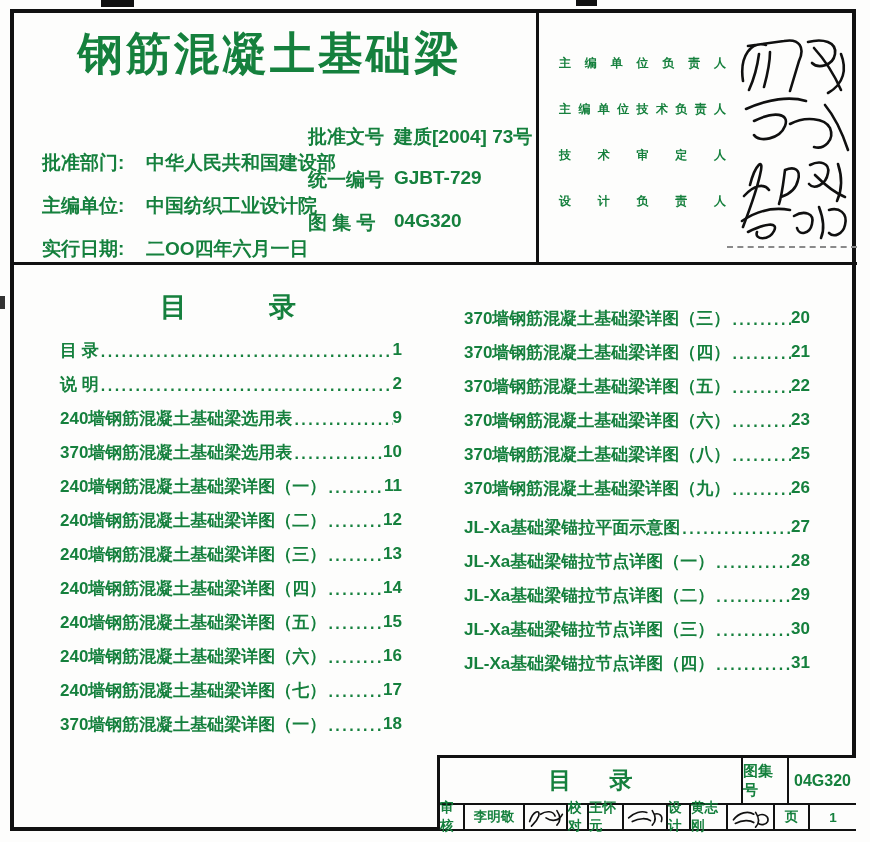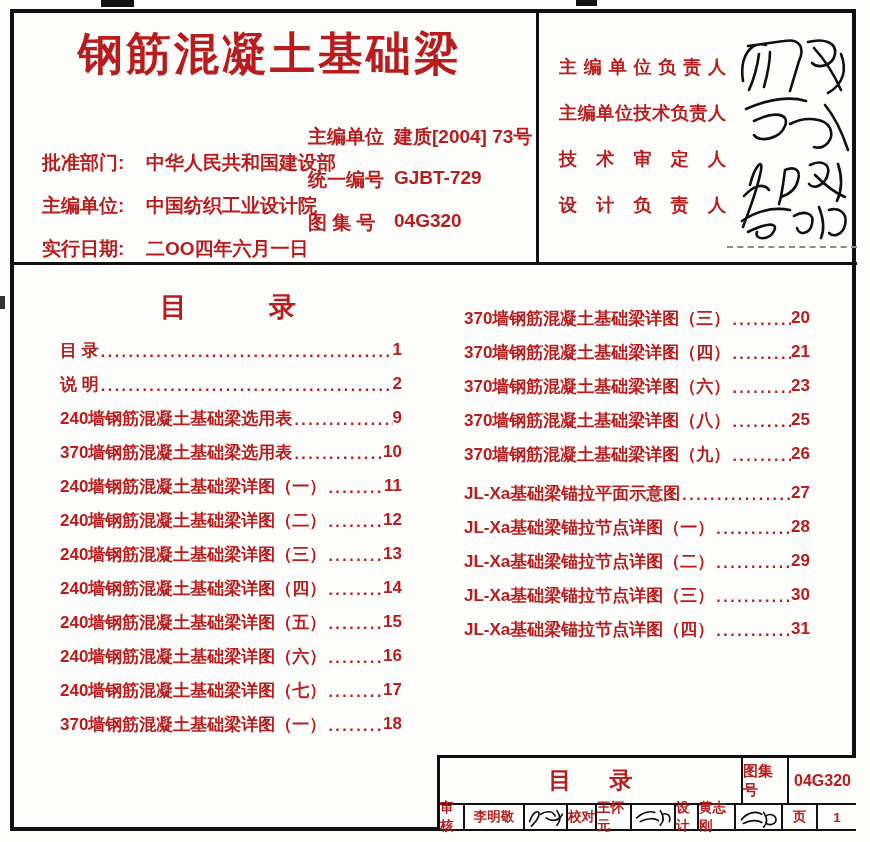--- a/index.html
+++ b/index.html
@@ -1,37 +1,37 @@
 <!DOCTYPE html>
 <html><head>
 <meta charset="utf-8">
 <style>
   html,body{margin:0;padding:0;background:#e8e8e8;}
   #page{
     position:relative;width:870px;height:842px;background:#fdfdfc;
-    font-family:"Liberation Sans","DejaVu Sans",sans-serif;color:#b91c1c;
+    font-family:"Liberation Sans","DejaVu Sans",sans-serif;color:#15803d;
     overflow:hidden;margin:0 auto;
   }
   .abs{position:absolute;}
   
   #frame{left:10px;top:9px;width:838px;height:814px;border:4px solid #111;}
   #hdr-divider{left:13px;top:262px;width:844px;height:3px;background:#111;}
   #hdr-vdivider{left:536px;top:13px;width:3px;height:250px;background:#111;}
   
   .blob{background:#111;}
   
   #doc-title{left:30px;top:28px;width:480px;text-align:center;
     font-size:45px;font-weight:700;letter-spacing:3px;line-height:1.15;}
   
   .meta-row{left:42px;width:500px;height:26px;font-size:19px;font-weight:700;white-space:nowrap;}
   .meta-row .lab{display:inline-block;width:104px;margin-top:26px;}
   .meta-row .lab2{position:absolute;left:266px;}
   .meta-row .val2{position:absolute;left:352px;}
   
-  .resp{left:559px;width:167px;height:24px;font-size:18px;font-weight:700;
+  .resp{left:559px;width:167px;height:24px;font-size:12px;font-weight:700;
     text-align:justify;text-align-last:justify;}
   .dash-line{left:727px;top:246px;width:130px;border-top:2px dashed #8a8a8a;height:0;}
   
   #toc-heading{left:160px;top:289px;width:136px;display:flex;justify-content:space-between;
     font-size:27px;font-weight:700;}
   .toc-col{display:block;}
   #toc-left{left:60px;top:333px;width:342px;}
   #toc-right{left:464px;top:301px;width:346px;}
   .trow{display:flex;align-items:center;height:34px;font-size:17px;font-weight:700;}
   .trow .t{white-space:nowrap;}
@@ -70,21 +70,21 @@
   <div class="abs blob" style="left:0;top:296px;width:5px;height:13px;background:#333;"></div>
 
   <div class="abs" id="frame"></div>
   <div class="abs" id="hdr-divider"></div>
   <div class="abs" id="hdr-vdivider"></div>
 
   <div class="abs" id="doc-title">钢筋混凝土基础梁</div>
 
   <div class="abs meta-row" style="top:124px;">
     <span class="lab">批准部门:</span><span>中华人民共和国建设部</span>
-    <span class="lab2">主编单位</span>
+    <span class="lab2">批准文号</span>
     <span class="val2">建质[2004] 73号</span>
   </div>
   <div class="abs meta-row" style="top:167px;">
     <span class="lab">主编单位:</span><span>中国纺织工业设计院</span>
     <span class="lab2">统一编号</span>
     <span class="val2">GJBT-729</span>
   </div>
   <div class="abs meta-row" style="top:210px;">
     <span class="lab">实行日期:</span><span>二OO四年六月一日</span>
     <span class="lab2">图 集 号</span>
@@ -186,20 +186,25 @@
         <span class="t">370墙钢筋混凝土基础梁详图（三）</span>
         <span class="dots"></span>
         <span class="pg">20</span>
       </div>
     <div class="trow">
         <span class="t">370墙钢筋混凝土基础梁详图（四）</span>
         <span class="dots"></span>
         <span class="pg">21</span>
       </div>
     <div class="trow">
+        <span class="t">370墙钢筋混凝土基础梁详图（五）</span>
+        <span class="dots"></span>
+        <span class="pg">22</span>
+      </div>
+    <div class="trow">
         <span class="t">370墙钢筋混凝土基础梁详图（六）</span>
         <span class="dots"></span>
         <span class="pg">23</span>
       </div>
     <div class="trow">
         <span class="t">370墙钢筋混凝土基础梁详图（八）</span>
         <span class="dots"></span>
         <span class="pg">25</span>
       </div>
     <div class="trow">
@@ -248,21 +253,21 @@
     <div id="tb-bottom">
       <div class="tb-cell w-label">审核</div>
       <div class="tb-cell w-name">李明敬</div>
       <div class="tb-cell w-sig sigbox">
         <svg width="40" height="24" viewBox="0 0 44 26" fill="none" stroke="#101010" stroke-width="1.8" stroke-linecap="round">
           <path d="M4,18 C8,6 16,4 14,12 C12,18 8,21 6,23"></path>
           <path d="M16,10 C22,6 30,6 32,12 M22,14 C28,18 36,18 40,10"></path>
           <path d="M34,6 C38,12 38,18 34,22"></path>
         </svg>
       </div>
-      <div class="tb-cell" style="width:29px;">校对</div>
+      <div class="tb-cell" style="width:21px;">校对</div>
       <div class="tb-cell" style="width:35px;">王怀元</div>
       <div class="tb-cell sigbox" style="width:44px;">
         <svg width="40" height="24" viewBox="0 0 44 26" fill="none" stroke="#101010" stroke-width="1.8" stroke-linecap="round">
           <path d="M4,14 C10,8 18,6 24,8 M8,18 C16,14 24,14 28,17"></path>
           <path d="M30,6 C34,12 34,18 30,22 M32,10 C38,8 42,12 40,18"></path>
         </svg>
       </div>
       <div class="tb-cell" style="width:23px;">设计</div>
       <div class="tb-cell" style="width:37px;">黄志刚</div>
       <div class="tb-cell sigbox" style="width:47px;">

